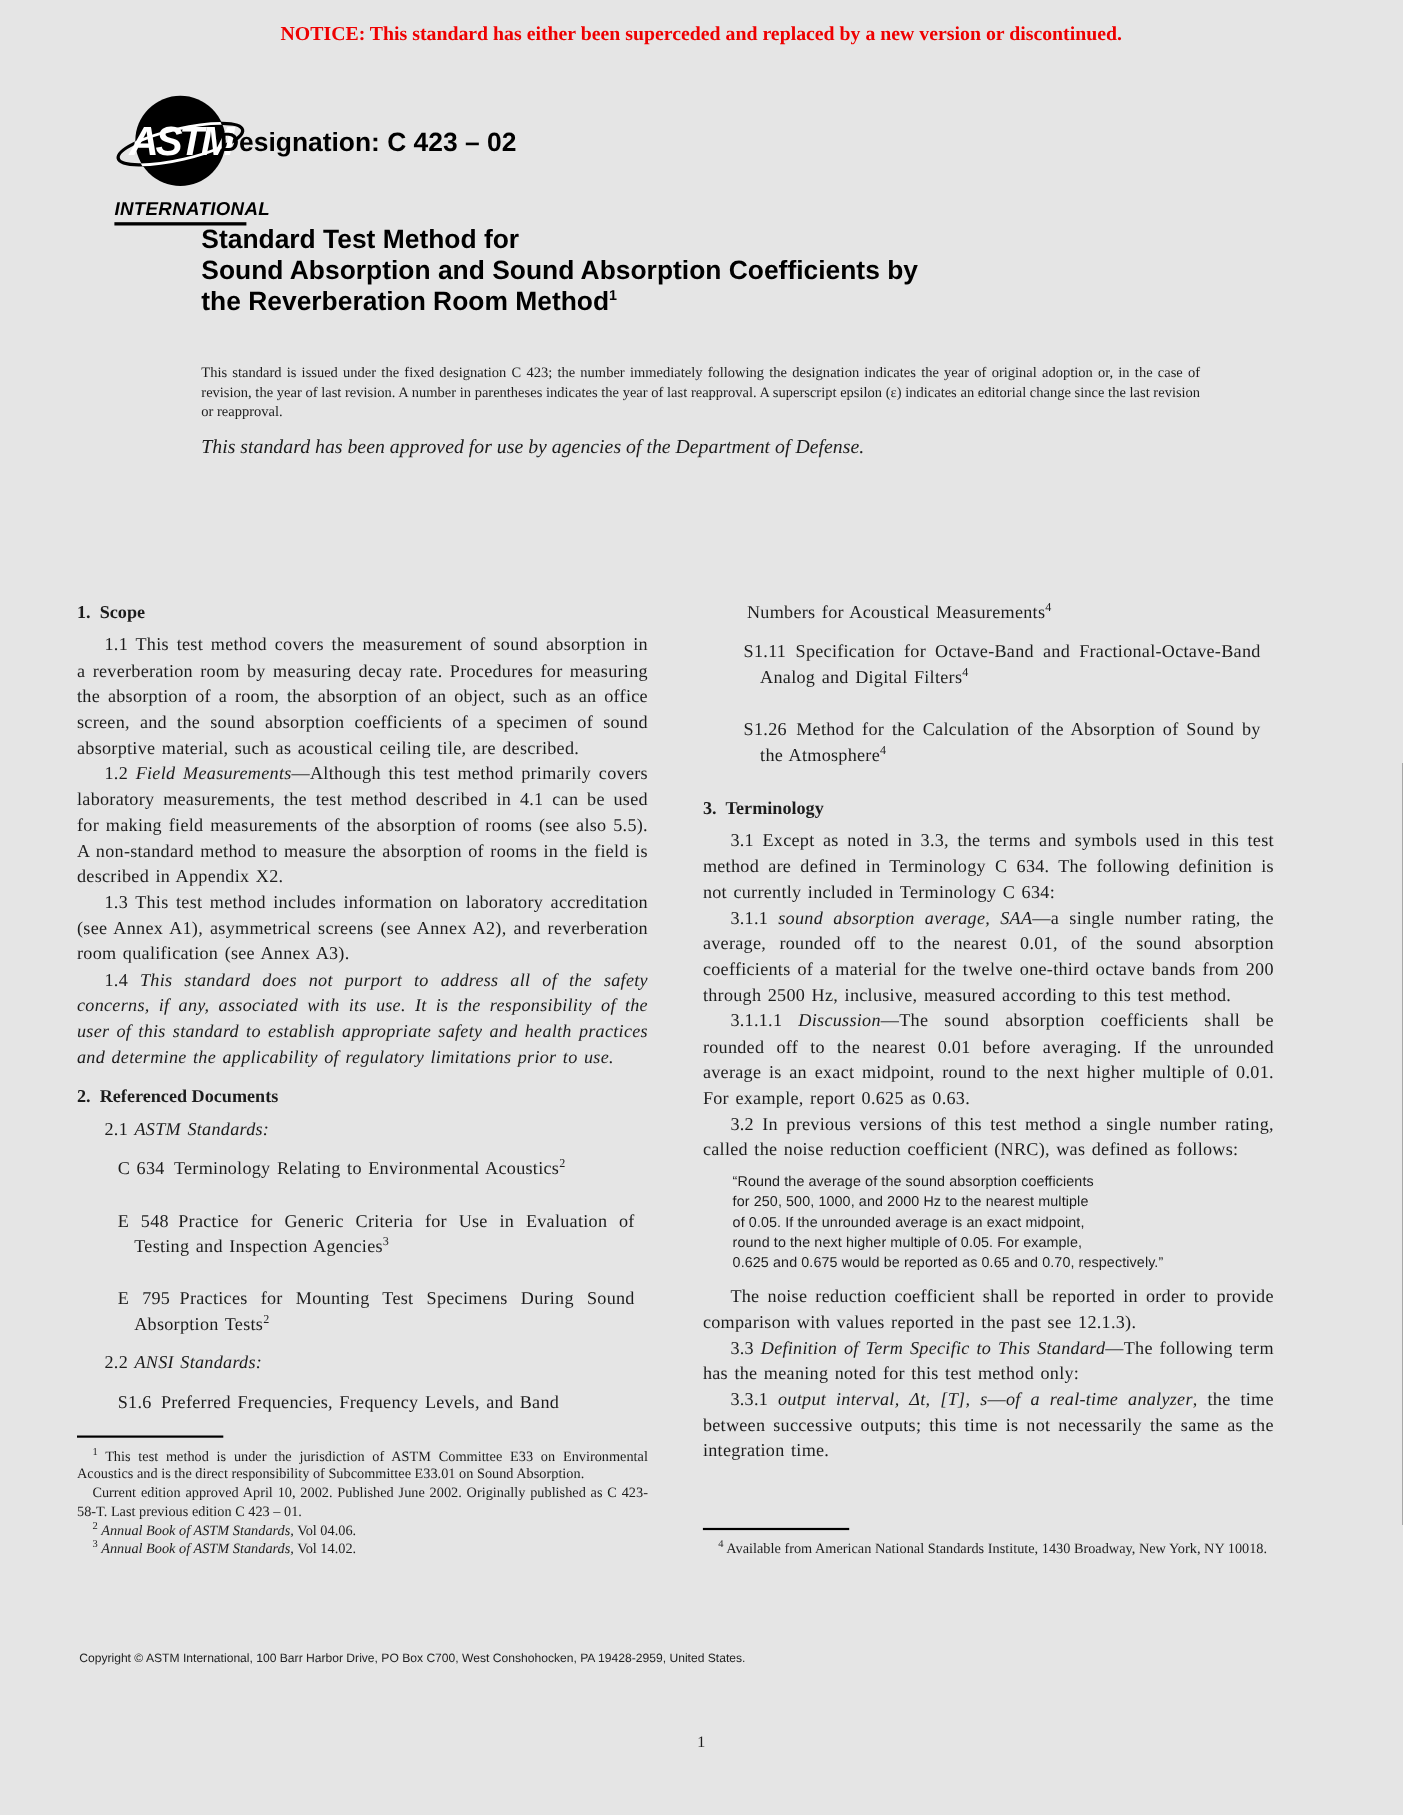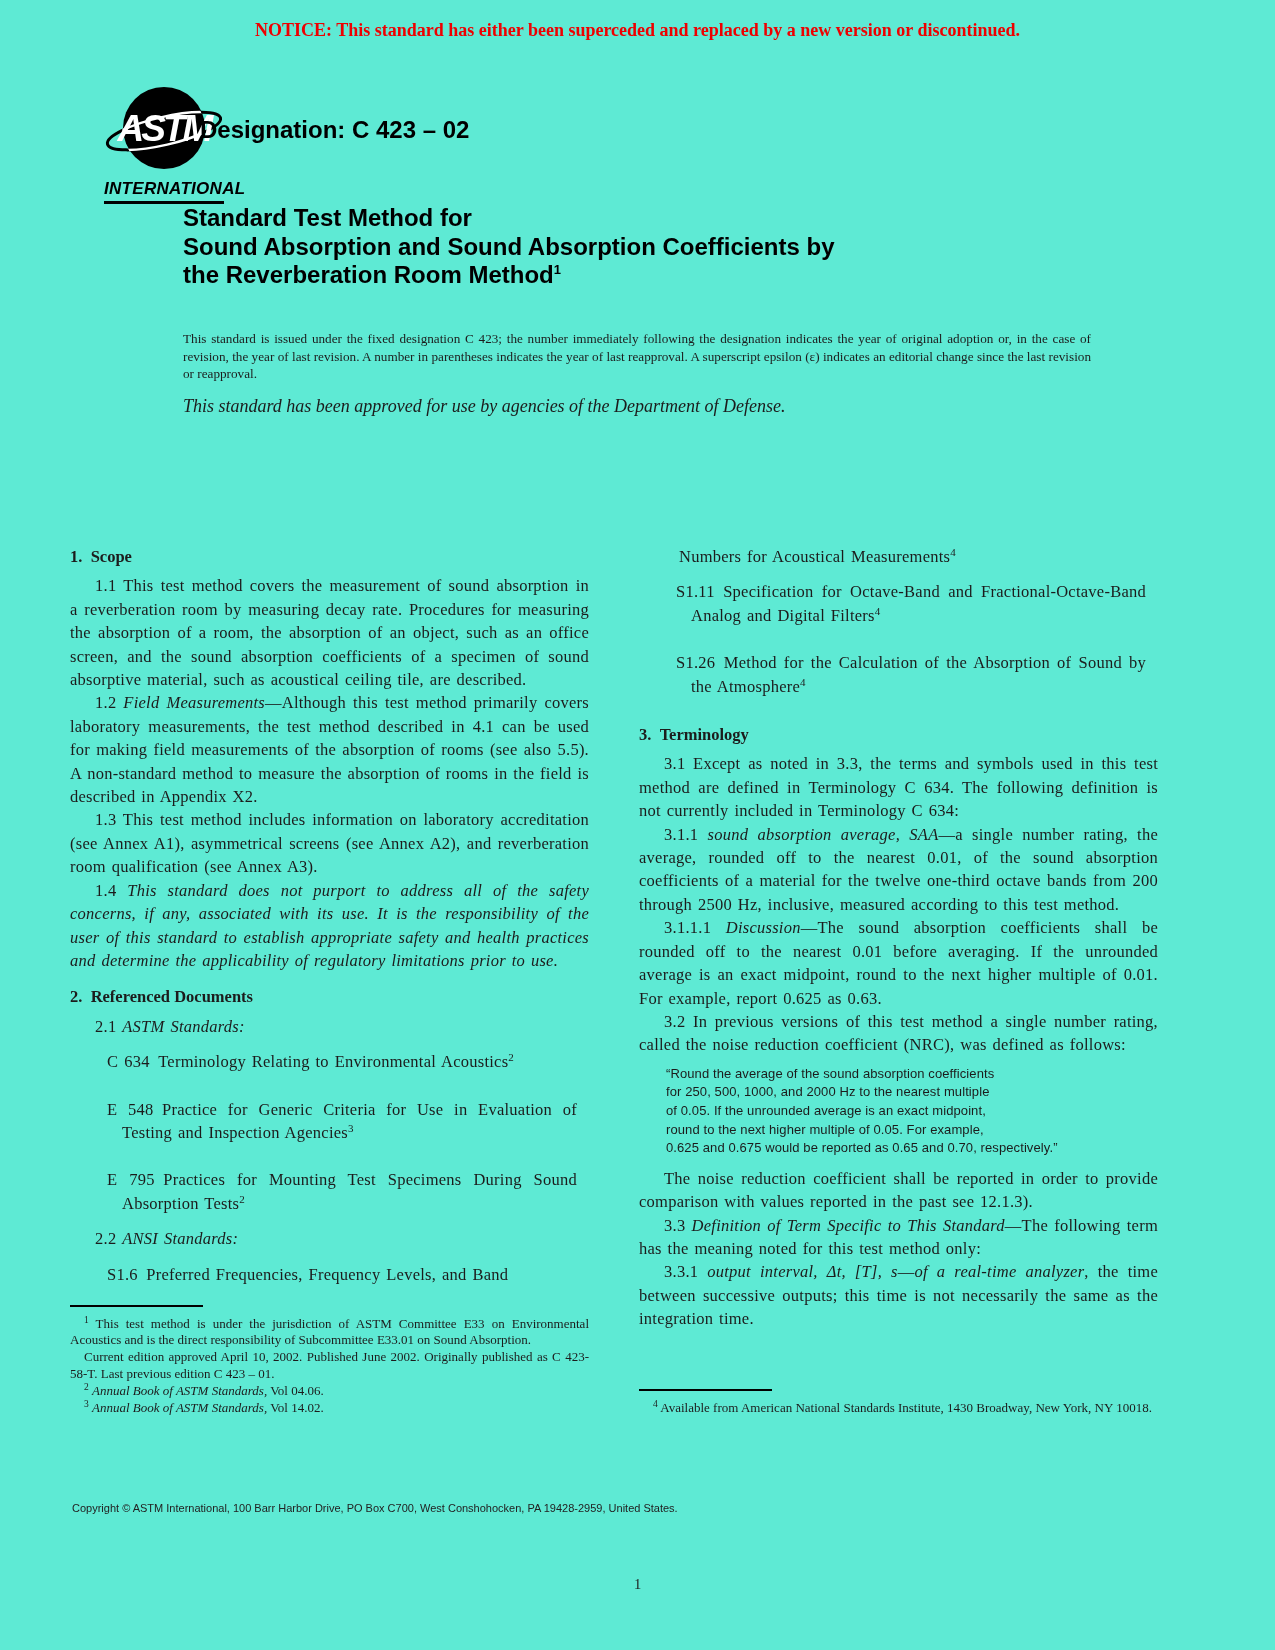--- a/index.html
+++ b/index.html
@@ -1,18 +1,18 @@
 <!DOCTYPE html>
 <html><head>
 <meta charset="utf-8">
 <style>
   html,body{margin:0;padding:0;background:#777;}
   .page{
     position:relative; width:1275px; height:1650px; margin:0 auto;
-    background:#5eead4; color:#1c1c1c;
+    background:#e5e5e5; color:#1c1c1c;
     font-family:"Liberation Serif", serif;
   }
   
   .notice{
     position:absolute; top:18px; left:0; width:100%;
     text-align:center; font-weight:bold; font-size:18px; line-height:25px;
     color:#ee0000; font-family:"Liberation Serif", serif;
   }
   
   .logo-wrap{position:absolute; left:68px; top:84px; width:120px;margin-left:36px;}

